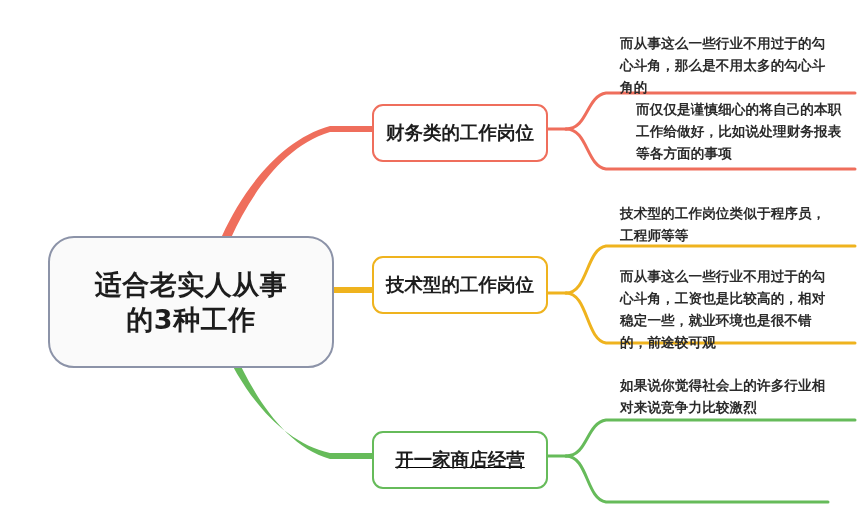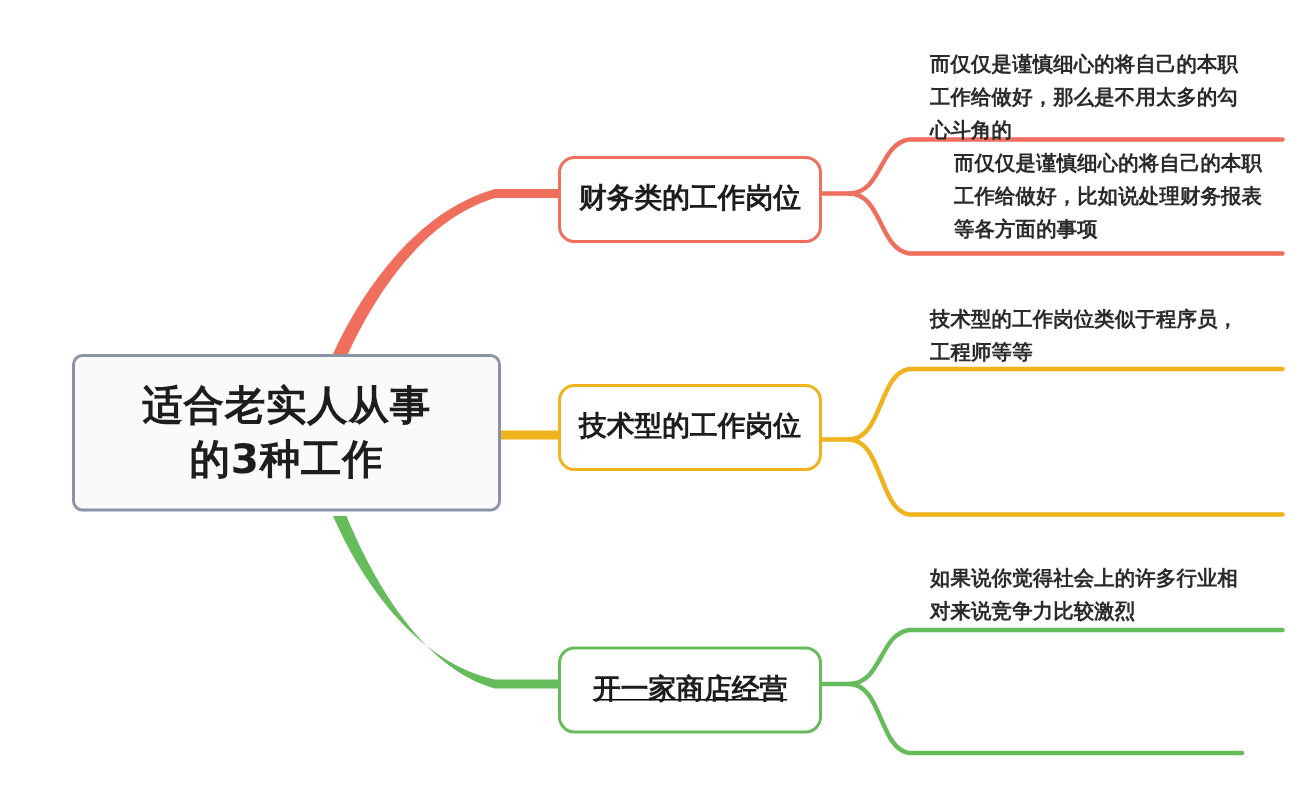--- a/index.html
+++ b/index.html
@@ -25,24 +25,24 @@
     height: 523px;
     pointer-events: none;
   }
 
   
   .root-node {
     position: absolute;
     left: 48px;
     top: 236px;
     width: 286px;
-    height: 105px;
+    height: 132px;
     box-sizing: border-box;
     border: 2.5px solid #8c93a8;
-    border-radius: 7px;
+    border-radius: 26px;
     background: #fafafa;
     display: flex;
     align-items: center;
     justify-content: center;
     z-index: 5;
   }
   .root-label {
     font-size: 27px;
     font-weight: bold;
     color: #1d1d1d;
@@ -144,30 +144,33 @@
 
   <div class="branch-node" id="branch-node-1">
     <div class="branch-label">技术型的工作岗位</div>
   </div>
 
   <div class="branch-node" id="branch-node-2">
     <div class="branch-label">开一家商店经营</div>
   </div>
 
   <div class="leaf-node" id="leaf-node-0-0">
-    <div class="leaf-text">而仅仅是谨慎细心的将自己的本职工作给做好，那么是不用太多的勾心斗角的</div>
+    <div class="leaf-text">而从事这么一些行业不用过于的勾心斗角，那么是不用太多的勾心斗角的</div>
   </div>
 
   <div class="leaf-node" id="leaf-node-0-1">
     <div class="leaf-text">而仅仅是谨慎细心的将自己的本职工作给做好，比如说处理财务报表等各方面的事项</div>
   </div>
 
   <div class="leaf-node" id="leaf-node-1-0">
     <div class="leaf-text">技术型的工作岗位类似于程序员，工程师等等</div>
   </div>
 
+  <div class="leaf-node" id="leaf-node-1-1">
+    <div class="leaf-text">而从事这么一些行业不用过于的勾心斗角，工资也是比较高的，相对稳定一些，就业环境也是很不错的，前途较可观</div>
+  </div>
 
   <div class="leaf-node" id="leaf-node-2-0">
     <div class="leaf-text">如果说你觉得社会上的许多行业相对来说竞争力比较激烈</div>
   </div>
 
 
 </div>
 
 </body></html>

